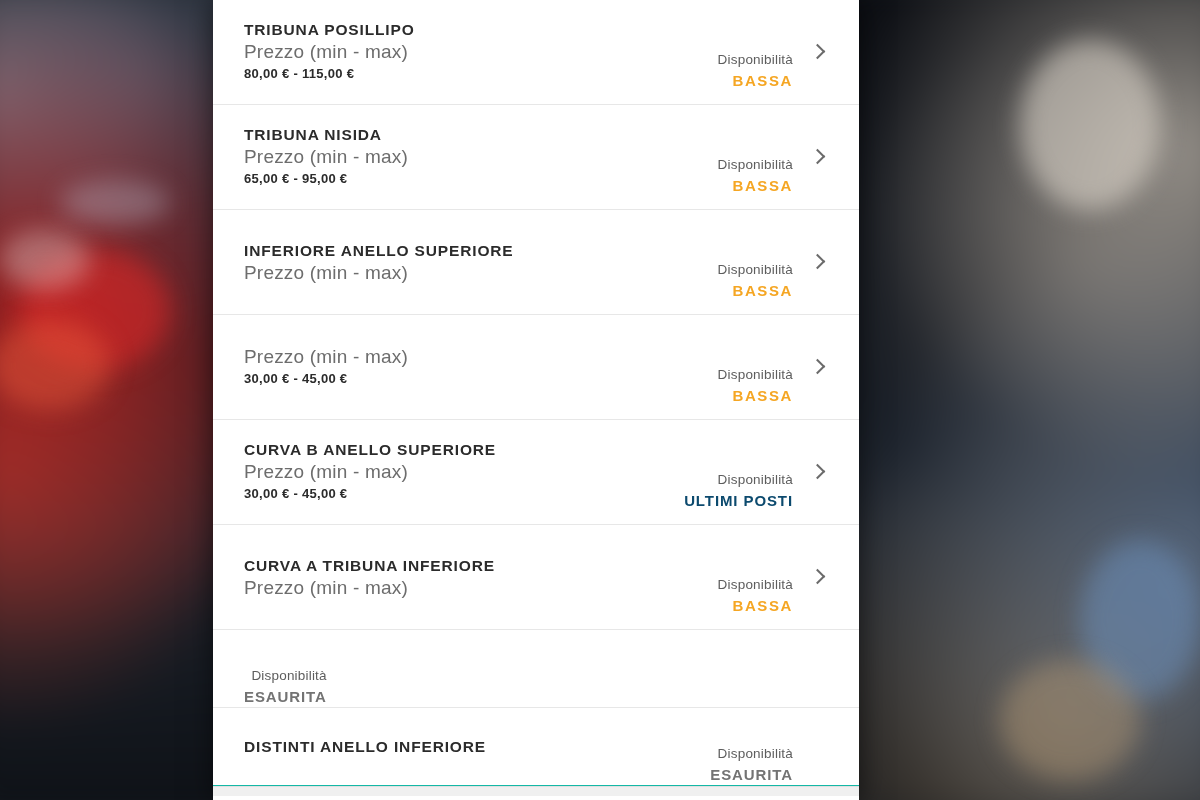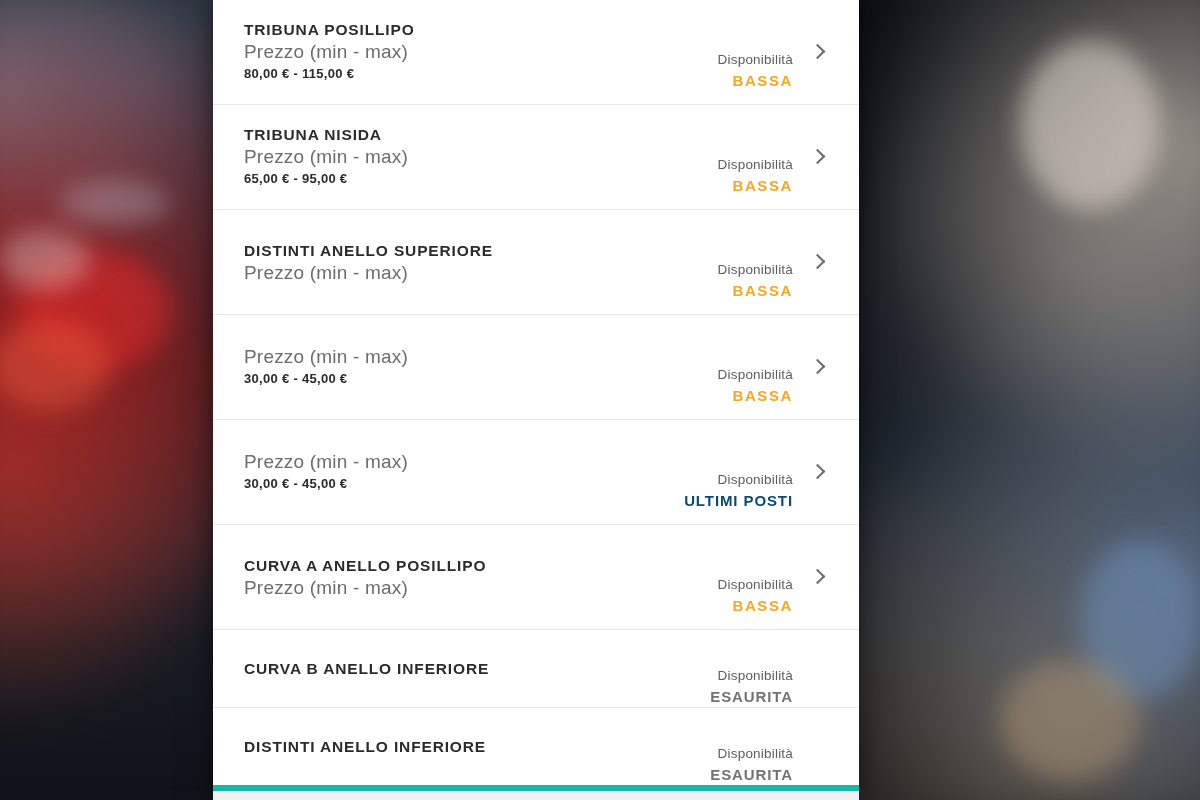--- a/index.html
+++ b/index.html
@@ -60,21 +60,21 @@
   .sector-row {
     display: flex;
     align-items: center;
     justify-content: space-between;
     border-bottom: 1px solid #e7e7e7;
     padding: 0 32px 0 31px;
     min-height: 105px;
     background: #fff;
   }
   .sector-row.short { min-height: 76px; }
-  .sector-row:last-child { border-bottom: 6px solid #14b8a6; align-items: center; }
+  .sector-row:last-child { border-bottom: 1px solid #14b8a6; align-items: center; }
 
   .sector-left {
     display: flex;
     flex-direction: column;
     justify-content: center;
     gap: 1px;
   }
   .sector-name {
     font-size: 15.5px;
     font-weight: bold;
@@ -193,21 +193,21 @@
         <div class="avail-block">
           <div class="avail-label">Disponibilità</div>
           <div class="avail-value avail-bassa">BASSA</div>
         </div>
         <div class="chev"></div>
       </div>
     </div>
 
     <div class="sector-row">
       <div class="sector-left">
-        <div class="sector-name">DISTINTI ANELLO SUPERIORE</div>
+        <div class="sector-name">INFERIORE ANELLO SUPERIORE</div>
         <div class="price-label">Prezzo (min - max)</div>
       </div>
       <div class="sector-right">
         <div class="avail-block">
           <div class="avail-label">Disponibilità</div>
           <div class="avail-value avail-bassa">BASSA</div>
         </div>
         <div class="chev"></div>
       </div>
     </div>
@@ -221,50 +221,48 @@
         <div class="avail-block">
           <div class="avail-label">Disponibilità</div>
           <div class="avail-value avail-bassa">BASSA</div>
         </div>
         <div class="chev"></div>
       </div>
     </div>
 
     <div class="sector-row">
       <div class="sector-left">
+        <div class="sector-name">CURVA B ANELLO SUPERIORE</div>
         <div class="price-label">Prezzo (min - max)</div>
         <div class="price-range">30,00 € - 45,00 €</div>
       </div>
       <div class="sector-right">
         <div class="avail-block">
           <div class="avail-label">Disponibilità</div>
           <div class="avail-value avail-ultimi">ULTIMI POSTI</div>
         </div>
         <div class="chev"></div>
       </div>
     </div>
 
     <div class="sector-row">
       <div class="sector-left">
-        <div class="sector-name">CURVA A ANELLO POSILLIPO</div>
+        <div class="sector-name">CURVA A TRIBUNA INFERIORE</div>
         <div class="price-label">Prezzo (min - max)</div>
       </div>
       <div class="sector-right">
         <div class="avail-block">
           <div class="avail-label">Disponibilità</div>
           <div class="avail-value avail-bassa">BASSA</div>
         </div>
         <div class="chev"></div>
       </div>
     </div>
 
     <div class="sector-row short">
-      <div class="sector-left">
-        <div class="sector-name">CURVA B ANELLO INFERIORE</div>
-      </div>
       <div class="sector-right">
         <div class="avail-block">
           <div class="avail-label">Disponibilità</div>
           <div class="avail-value avail-esaurita">ESAURITA</div>
         </div>
         <div class="chev hidden"></div>
       </div>
     </div>
 
     <div class="sector-row short">

